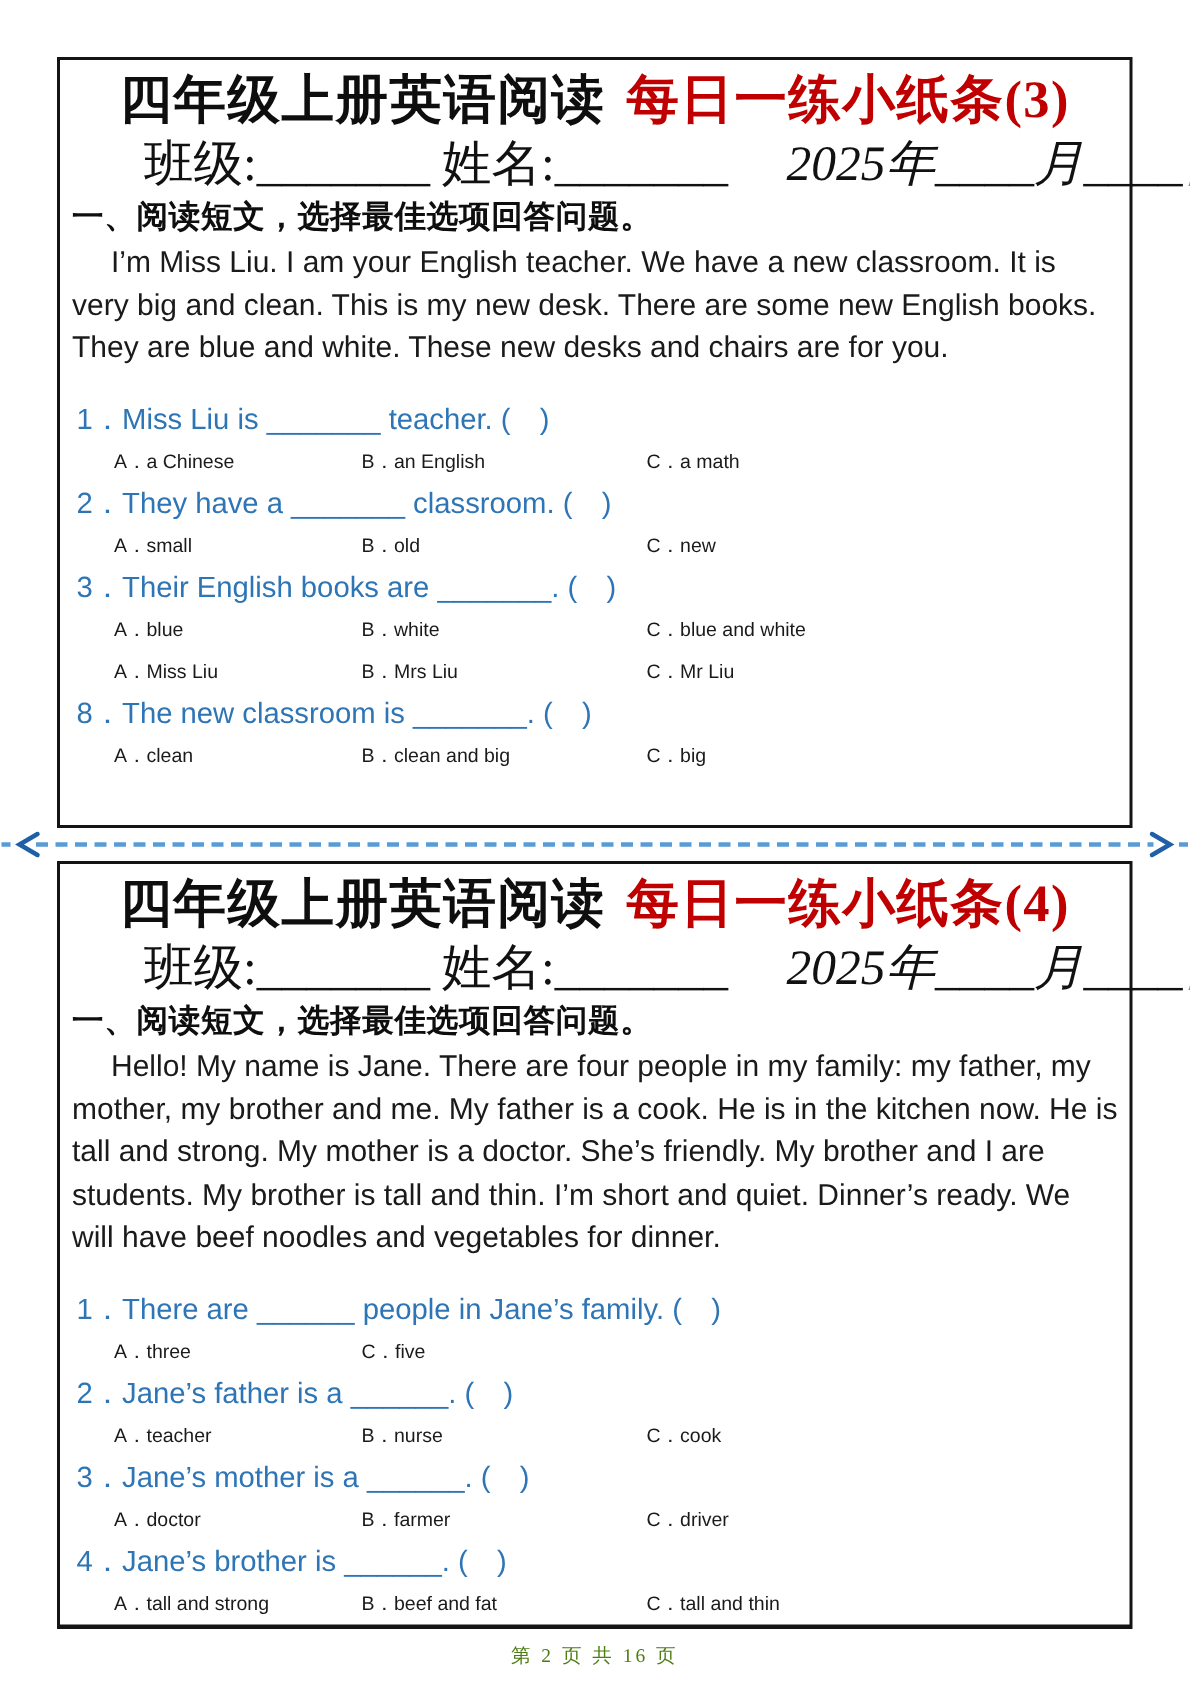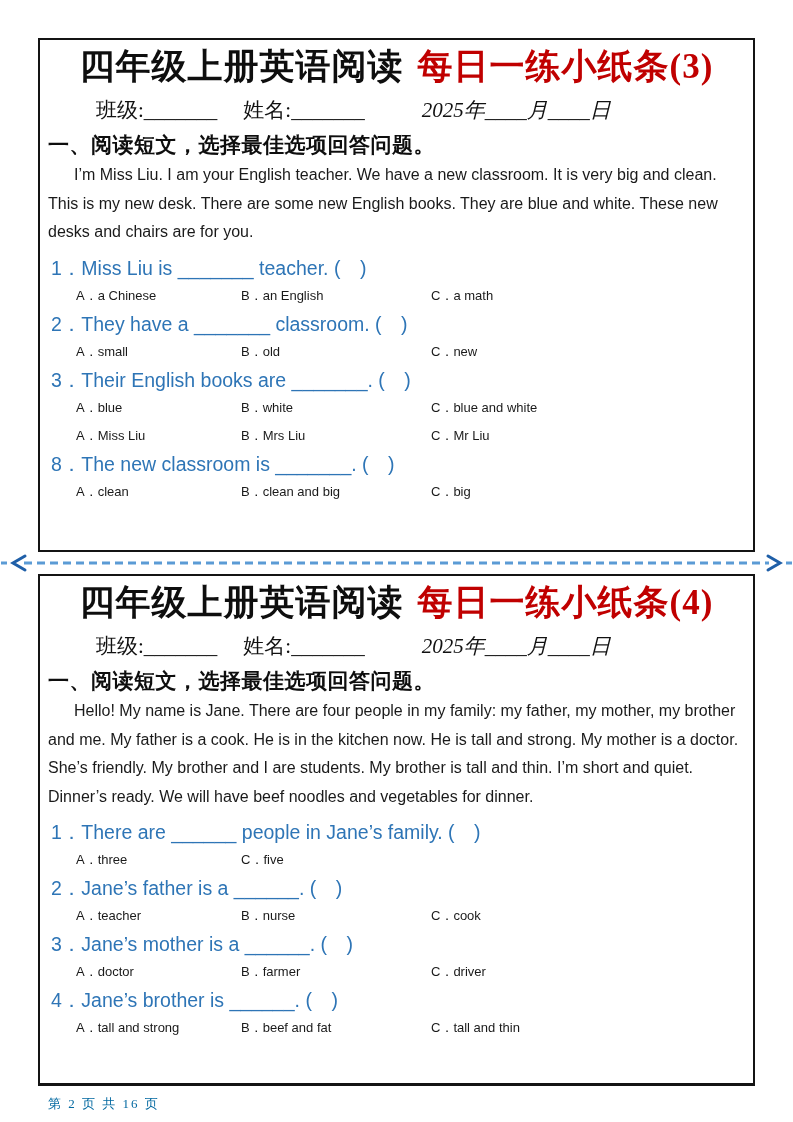--- a/index.html
+++ b/index.html
@@ -30,47 +30,47 @@
     line-height:50px;
     letter-spacing:1px;
     white-space:nowrap;
   }
   .t-black { color:#0e0e0e; }
   .t-red   { color:var(--title-red, #C00000);margin-left:14px; }
 
   .fields {
     display:flex;
     padding-left:48px;
-    gap:26px;
+    gap:8px;
     font-family:"Liberation Serif", serif;
-    font-size:21px;
+    font-size:33px;
     line-height:37px;
     color:#111;
     white-space:nowrap;
     align-items:flex-end;
   }
   .fields .date { margin-left:31px;font-style:italic; }
 
   .instruction {
     font-weight:bold;
     font-size:21px;
     line-height:31px;
     color:#0e0e0e;
     letter-spacing:0.5px;
   }
 
   .passage {
-    font-size:16px;
+    font-size:20px;
     line-height:28.5px;
     text-indent:26px;
     color:#1a1a1a;
     margin-top:1px;
   }
 
-  .questions { margin-top:7px; }
+  .questions { margin-top:19px; }
   .q-line {
     color:var(--question-blue, #2E75B6);
     font-size:19.5px;
     line-height:28px;
     padding-left:3px;
     white-space:nowrap;
   }
   .opt-row {
     display:flex;
     padding-left:28px;
@@ -80,27 +80,26 @@
     white-space:nowrap;
   }
   .opt-a { width:165px; }
   .opt-b { width:190px; }
   .opt-c { flex:1; }
 
   .divider { height:20px; margin:1px 0; }
   .divider svg { display:block; }
 
   .page-footer {
-    text-align:left;
+    text-align:center;
     margin-top:9px;
     font-family:"Liberation Serif", serif;
     font-size:13px;
     letter-spacing:2px;
-    color:#0369a1;
-    margin-left:48px;
+    color:#4d7c0f;
   }
 </style>
 </head>
 <body>
 
 <div class="page">
 
   <section class="card card-1">
     <h1 class="card-title"><span class="t-black">四年级上册英语阅读</span><span class="t-red">每日一练小纸条(3)</span></h1>
 

